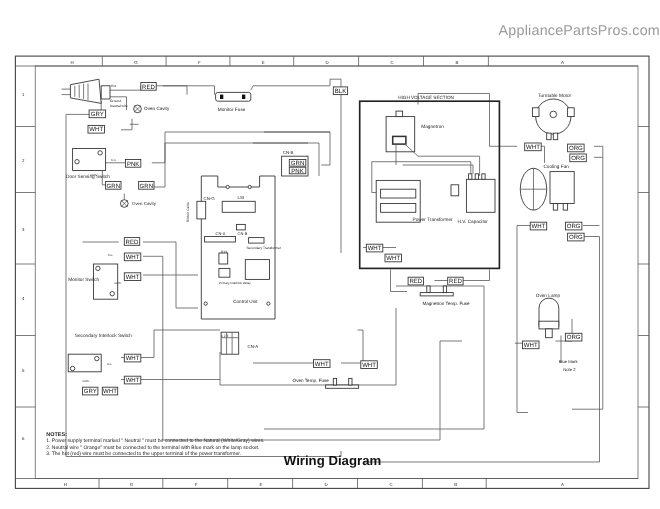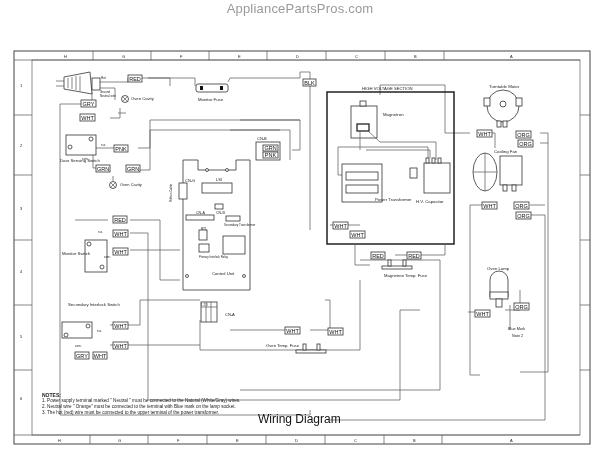--- a/index.html
+++ b/index.html
@@ -1,28 +1,28 @@
 <!DOCTYPE html>
 <html><head>
 <meta charset="utf-8">
 <style>
   html, body { margin:0; padding:0; background:#ffffff; }
   body { width:600px; height:463px; position:relative; overflow:hidden; font-family:"Liberation Sans", sans-serif; }
-  .watermark { position:absolute; top:1px; left:0; width:600px; text-align:center; font-size:13px; color:#9a9a9a; letter-spacing:0.2px; }
+  .watermark { position:absolute; top:20px; left:0; width:600px; text-align:right; font-size:13px; color:#9a9a9a; letter-spacing:0.2px; }
   svg.diagram { position:absolute; left:0; top:0; }
   .lbl { font-family:"Liberation Sans", sans-serif; fill:#222; }
   .tag rect { fill:#fff; stroke:#333; stroke-width:0.8; }
   .tag text { font-size:5.5px; font-family:"Liberation Sans", sans-serif; fill:#111; text-anchor:middle; }
   .wire { stroke:#555; stroke-width:0.7; fill:none; }
   .frame { stroke:#444; stroke-width:1; fill:none; }
   .thick { stroke:#222; stroke-width:1.5; fill:none; }
   .comp { stroke:#333; stroke-width:0.8; fill:#fff; }
   .notes { position:absolute; left:42px; top:392px; font-size:4.6px; color:#222; line-height:6px; }
   .notes .h { font-weight:bold; font-size:5px; }
-  .title { position:absolute; left:258px; top:412px; font-size:12px; font-weight:normal; color:#111; }
+  .title { position:absolute; left:258px; top:412px; font-size:12px; font-weight:bold; color:#111; }
 </style>
 </head>
 <body>
 
 <div class="watermark">AppliancePartsPros.com</div>
 
 <svg class="diagram" width="600" height="463" viewBox="0 0 600 463">
 
   <rect class="frame" x="14" y="51" width="576" height="393"></rect>
   <rect class="frame" x="32" y="60" width="548" height="375" style="stroke-width:0.6"></rect>

